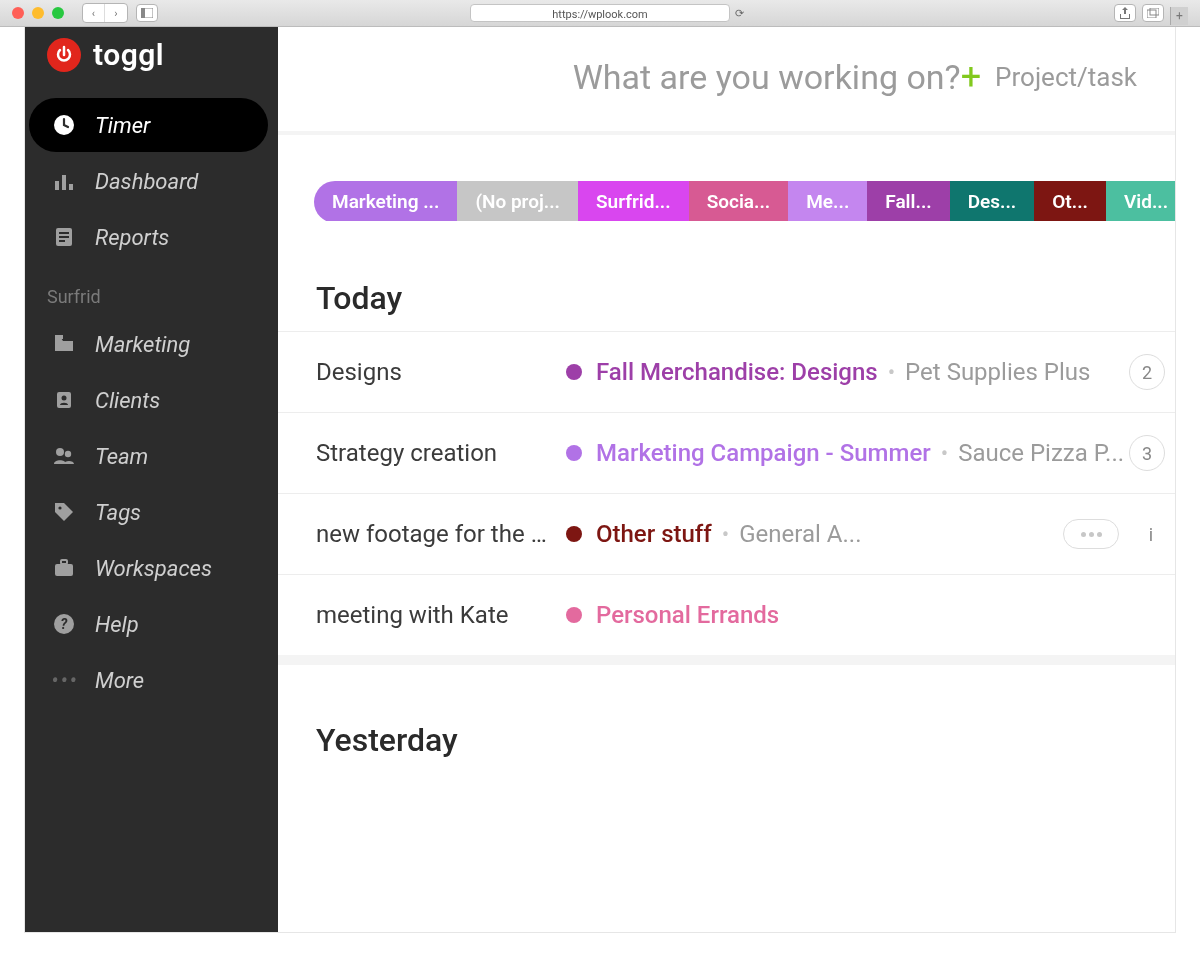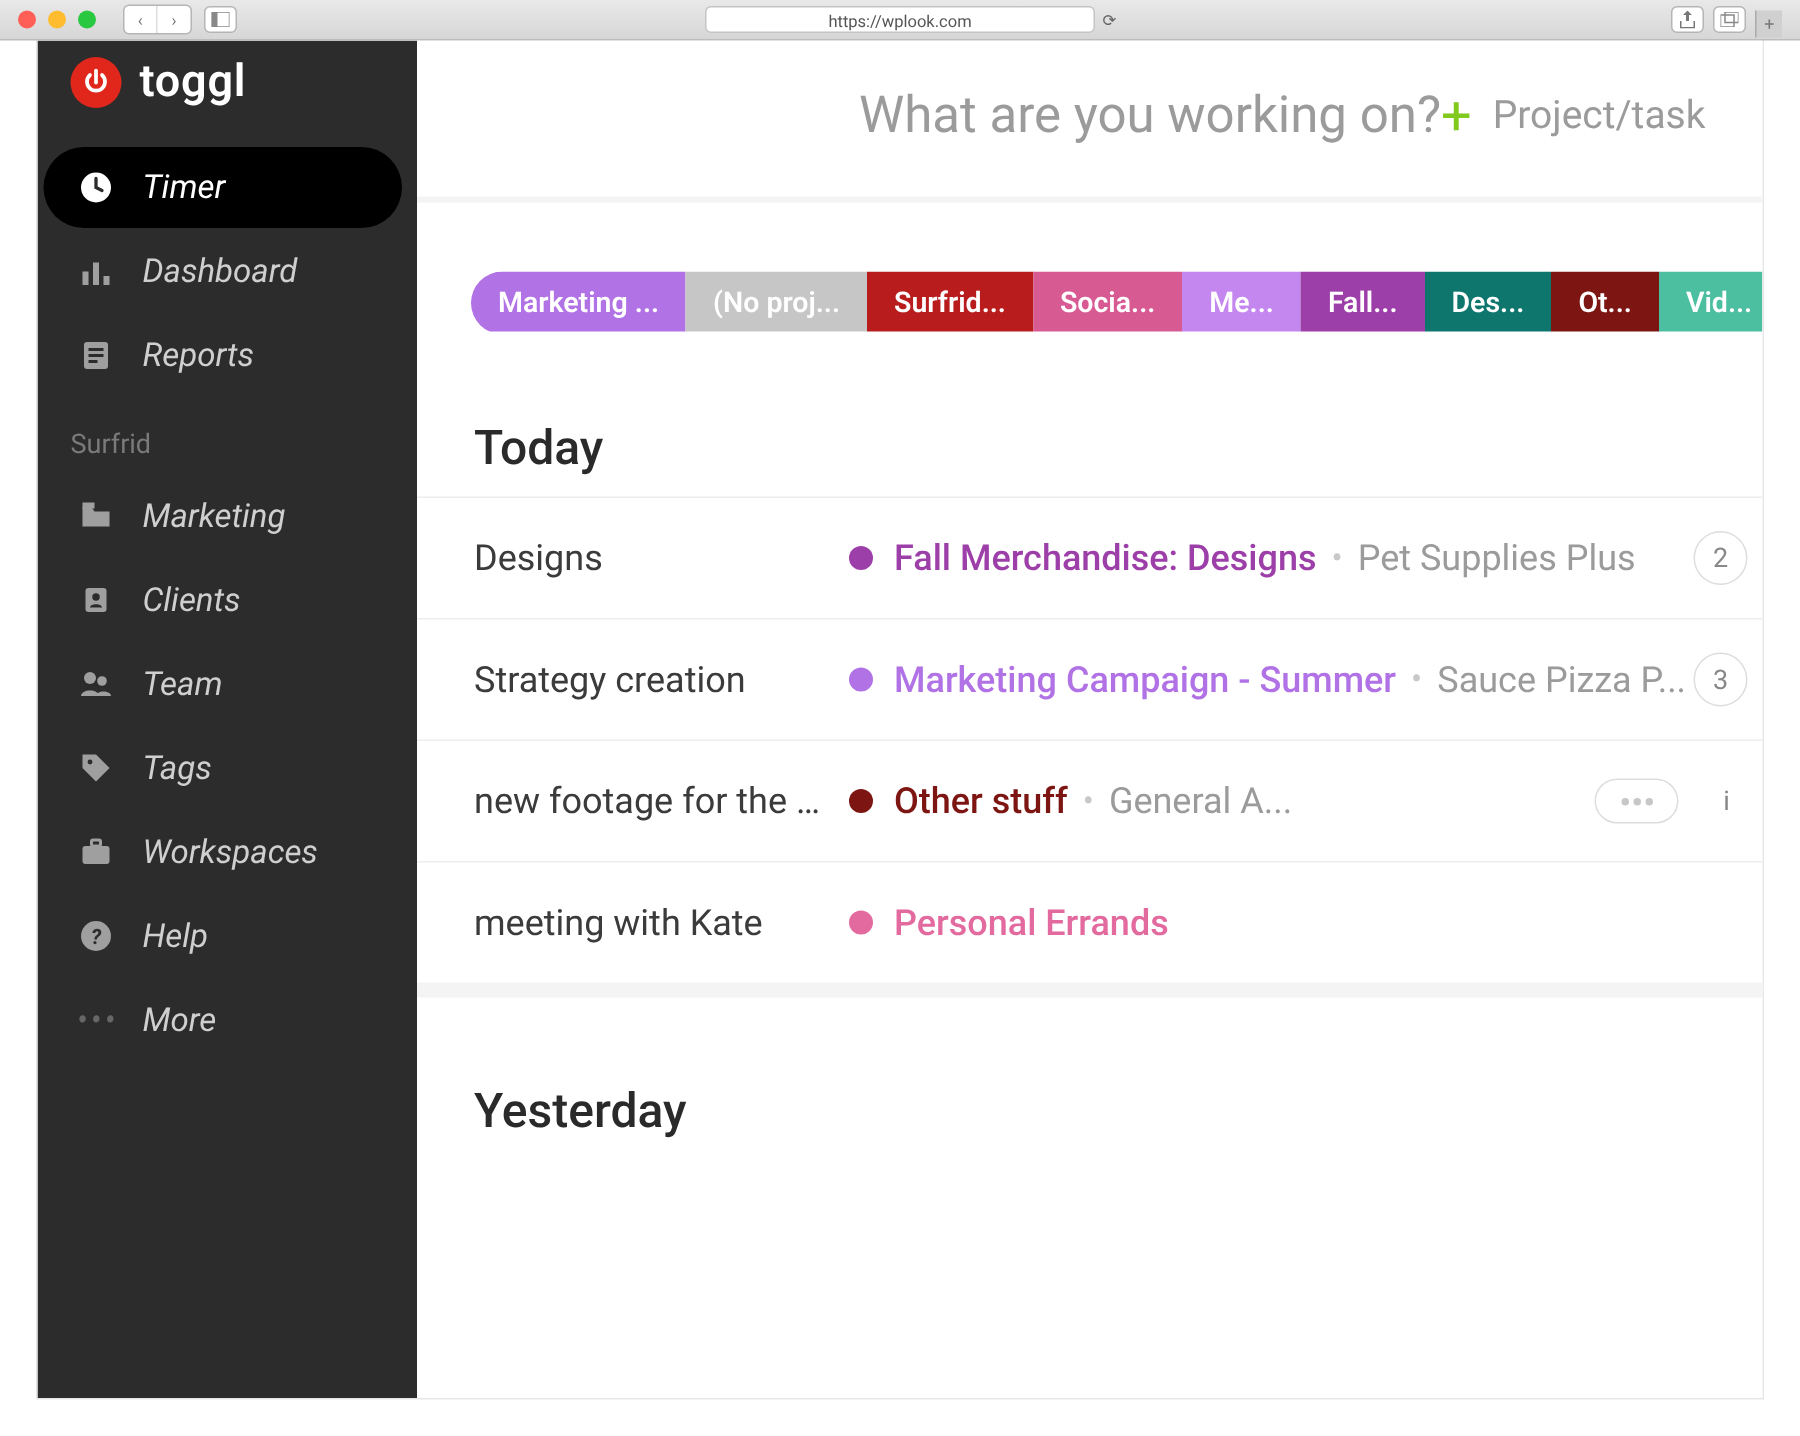--- a/index.html
+++ b/index.html
@@ -283,21 +283,21 @@
       <div class="project-task">
         <span class="plus">+</span>
         <span>Project/task</span>
       </div>
     </div>
     <div class="divider-thin"></div>
 
     <div class="chips-row" id="chips-row">
         <div class="chip" style="background: rgb(177, 114, 230);">Marketing ...</div>
         <div class="chip" style="background: rgb(198, 198, 198);">(No proj...</div>
-        <div class="chip" style="background: #b91c1c;">Surfrid...</div>
+        <div class="chip" style="background: #d946ef;">Surfrid...</div>
         <div class="chip" style="background: rgb(215, 90, 147);">Socia...</div>
         <div class="chip" style="background: rgb(196, 134, 239);">Me...</div>
         <div class="chip" style="background: rgb(157, 63, 168);">Fall...</div>
         <div class="chip" style="background: #0f766e;">Des...</div>
         <div class="chip" style="background: rgb(125, 22, 18);">Ot...</div>
         <div class="chip" style="background: rgb(76, 191, 160);">Vid...</div>
       </div>
 
     <div id="sections">
         <div class="section-title">Today</div>

